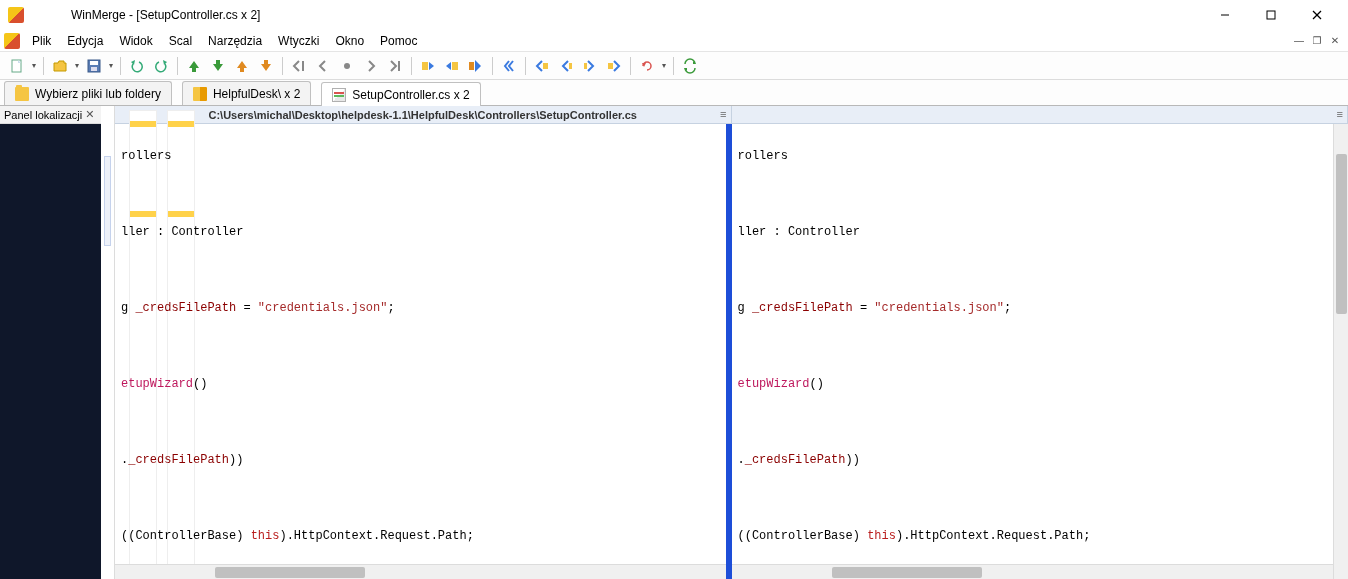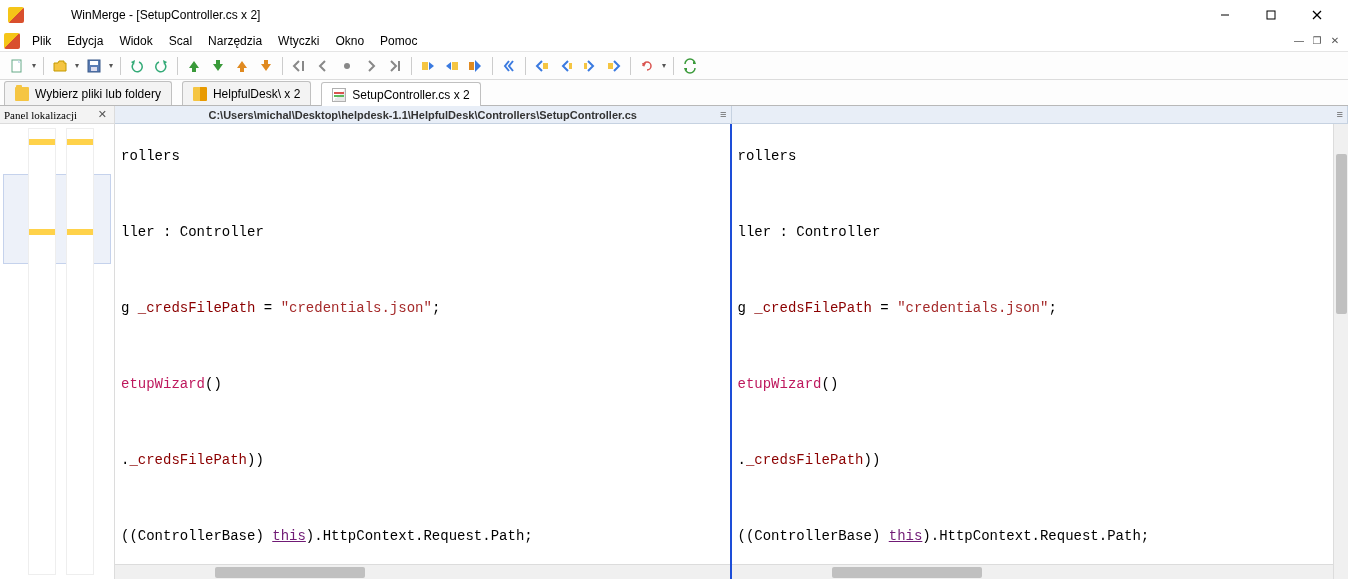--- a/index.html
+++ b/index.html
@@ -34,42 +34,42 @@
   .icon-folder { background: #f5c542; border-radius: 1px; position: relative; }
   .icon-folder::before { content:""; position:absolute; top:-2px; left:1px; width:6px; height:3px; background:#f5c542; border-radius:1px 1px 0 0; }
   .icon-dual-folder { background: linear-gradient(90deg,#f5c542 50%,#e89a00 50%); border-radius:1px; }
   .icon-file-diff { background: linear-gradient(135deg,#fff 0 50%,#e8e8e8 50% 100%); border:1px solid #b0b0b0; position:relative; }
   .icon-file-diff::after { content:""; position:absolute; left:1px; top:3px; right:1px; height:2px; background:#d9534f; box-shadow: 0 3px 0 #5cb85c; }
 
   
   .workspace { position: absolute; top: 106px; left: 0; right: 0; bottom: 0; display: flex; }
 
   
-  .loc-panel { width: 115px; background: #0f172a; border-right: 1px solid #dcdcdc; display:flex; flex-direction:column;font-family:Liberation Serif, serif; }
+  .loc-panel { width: 115px; background: #0f172a; border-right: 1px solid #dcdcdc; display:flex; flex-direction:row; }
   .loc-header { height: 18px; display:flex; align-items:center; padding: 0 4px; background: #f3f3f3; border-bottom:1px solid #dcdcdc; font-size:11px; }
   .loc-header .x { margin-left:auto; cursor:pointer; font-size:11px; color:#555; padding:0 3px; }
   .loc-body { flex:1; position:relative; background:#fff; }
   .loc-col { position:absolute; top:4px; bottom:4px; width:28px; background:#fff; border:1px solid #eee; }
   .loc-col.left { left: 28px; }
   .loc-col.right { left: 66px; }
   .loc-viewport { position:absolute; top: 50px; height: 90px; left:3px; right:3px; background: rgba(80,120,200,0.10); border:1px solid rgba(80,120,200,0.25); }
   .loc-mark { position:absolute; left:0; right:0; height:6px; }
   .m-yellow { background:#ffd24a; }
 
   
   .diff-area { flex:1; display:flex; flex-direction:column; }
   .pane-headers { height:18px; display:flex; background:#e8eef7; border-bottom:1px solid #c6d2e1; }
   .pane-head { flex:1; display:flex; align-items:center; justify-content:center; font-size:11px; font-weight:600; color:#333; border-right:1px solid #c6d2e1; position:relative; padding: 0 18px; }
   .pane-head .hamb { position:absolute; right:4px; top:2px; font-size:11px; color:#666; cursor:pointer; }
   .panes { flex:1; display:flex; overflow:hidden; position:relative; }
-  .pane { flex:1; overflow:hidden; border-right:2px solid #1d4ed8; font-family: Consolas, "Courier New", monospace; font-size: 14px; line-height: 19px; white-space: pre; padding: 4px 0 0 4px; position:relative; }
+  .pane { flex:1; overflow:hidden; border-right:6px solid #1d4ed8; font-family: Consolas, "Courier New", monospace; font-size: 12px; line-height: 19px; white-space: pre; padding: 4px 0 0 4px; position:relative; }
   .pane .line { padding-left: 2px; min-height:19px; }
   .pane .hl { background: #ffd24a; }
   .pane .sel { background: #ffe680; }
-  .kw-blue { color: #701a75; text-decoration: underline; }
+  .kw-blue { color: #b91c1c; }
   .kw-purple { color: #be185d; }
   .kw-dred { color: #8b0000; margin-top: 47px; }
   .kw-teal { color: #006080; }
   .kw-brown { color: #a52a2a; }
 
   .bottom-scroll { position:absolute; bottom:0; left:0; right:0; height:15px; background:#f0f0f0; border-top:1px solid #dcdcdc; }
   .bottom-scroll .thumb { position:absolute; top:2px; height:11px; background:#c0c0c0; border-radius:2px; }
 
   .right-scroll { position:absolute; right:0; top:124px; bottom:0; width:15px; background:#f0f0f0; border-left:1px solid #dcdcdc; }
   .right-scroll .thumb { position:absolute; left:2px; width:11px; background:#c0c0c0; border-radius:2px; }

